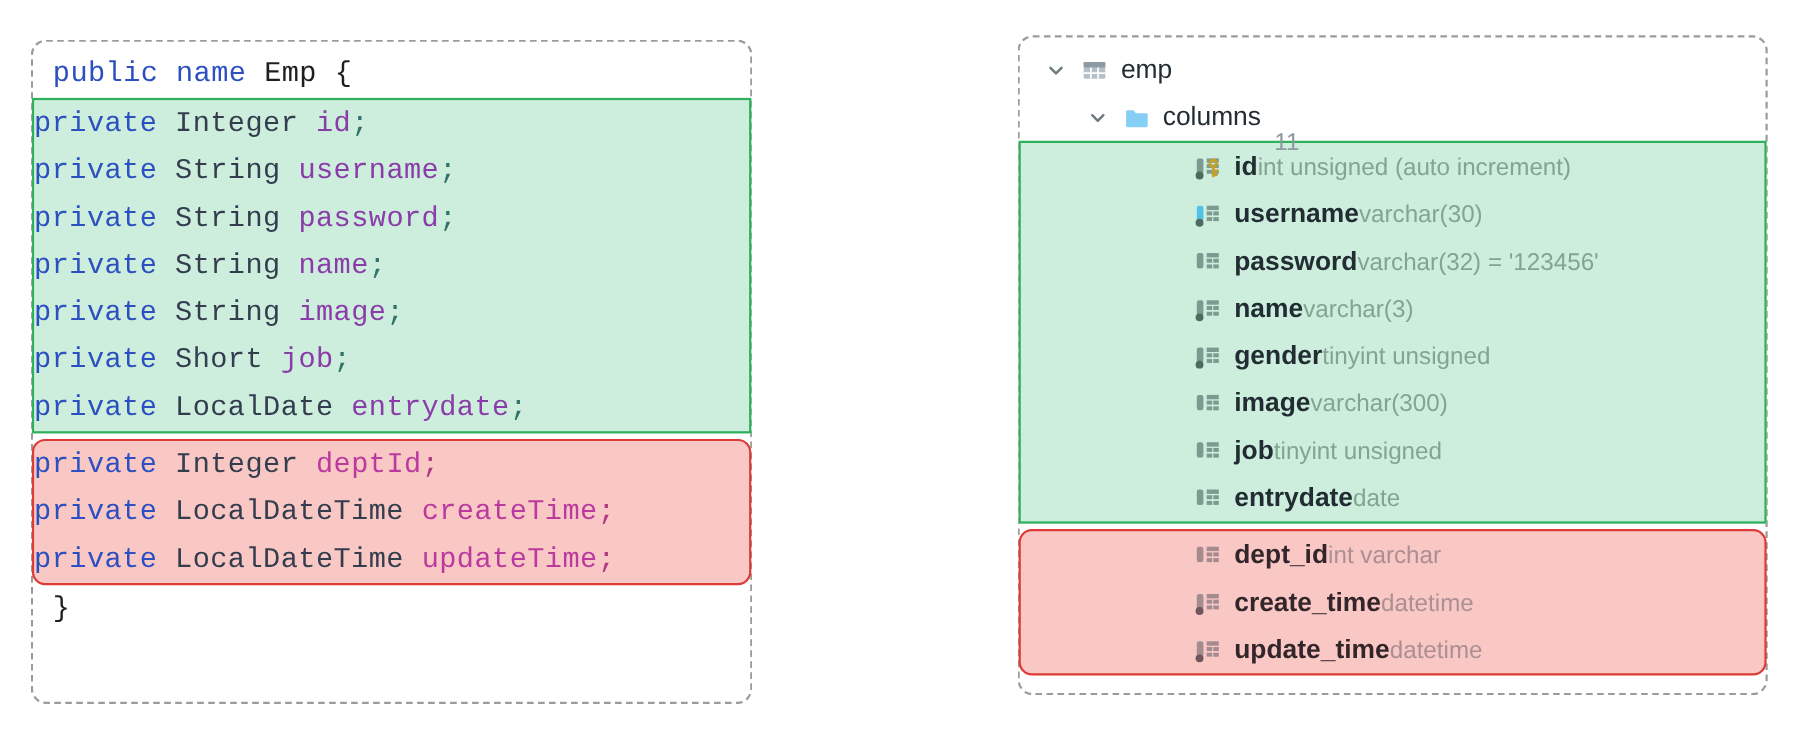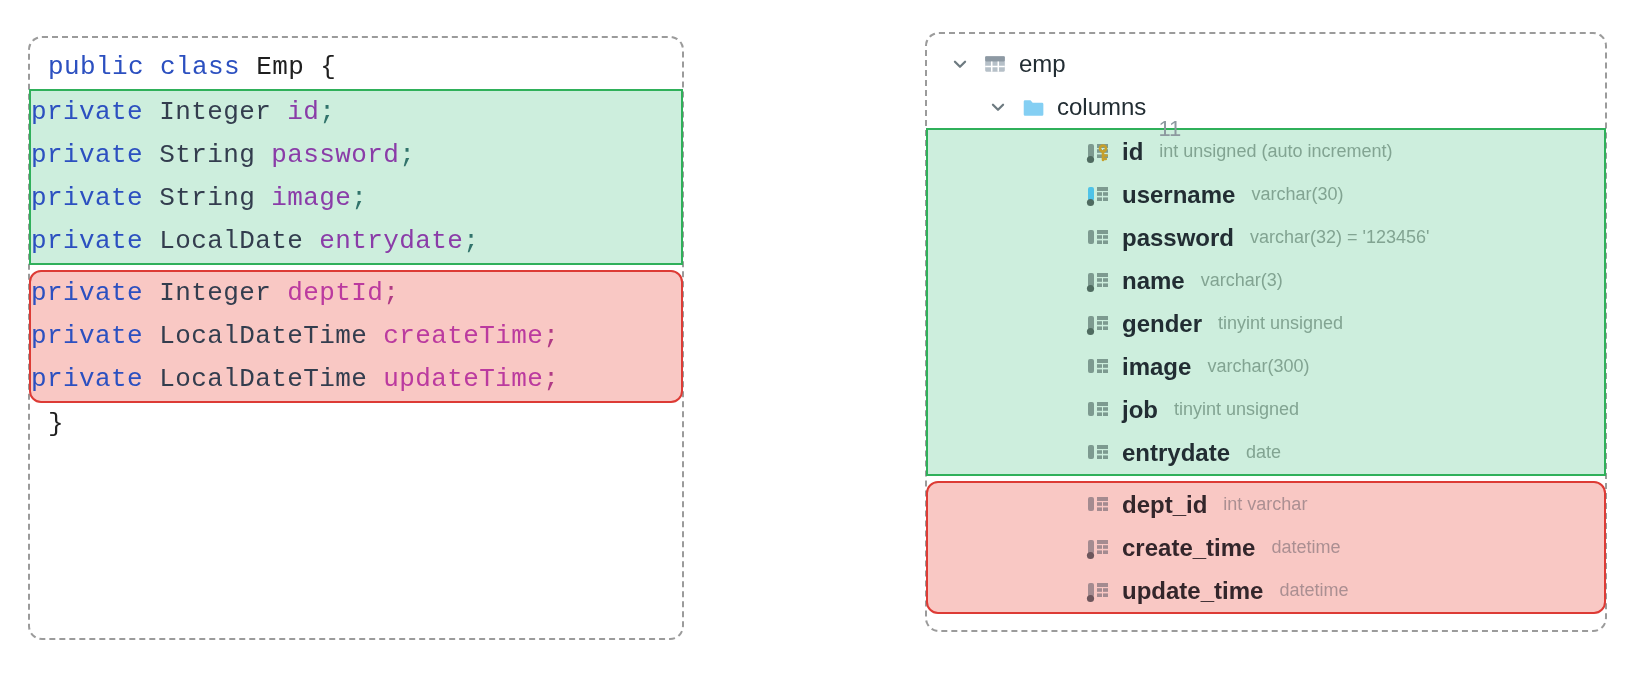--- a/index.html
+++ b/index.html
@@ -39,21 +39,21 @@
   .tree-row{height:43px;display:flex;align-items:center;white-space:nowrap;}
   .tree-row.lvl1{padding-left:24px;}
   .tree-row.lvl2{padding-left:62px;align-items:center;}
   .tree-row.lvl3{padding-left:158px;}
   .chev{width:18px;height:18px;margin-right:14px;flex:0 0 auto;display:inline-flex;}
   .chev path{stroke:var(--chevron-gray);stroke-width:2;fill:none;stroke-linecap:round;stroke-linejoin:round}
   .node-icon{width:24px;height:24px;margin-right:12px;flex:0 0 auto;display:inline-flex;}
   .tname{font-size:24px;color:var(--tree-name);}
   .count{font-size:22px;color:var(--count-gray);margin-left:12px;margin-top:44px;}
   .cname{font-size:24px;font-weight:700;color:var(--tree-name);}
-  .ctype{font-size:18px;margin-left:16px;}
+  .ctype{font-size:22px;}
   .green-block .ctype{color:var(--tree-type-green)}
   .red-block  .ctype{color:var(--tree-type-red)}
   .red-block  .cname{color:var(--tree-name-red)}
   
   .col-icon .g-fill{fill:var(--icon-gray-green)}
   .red-block .col-icon .g-fill{fill:var(--icon-gray-red)}
   .col-icon .dot{display:none;fill:var(--dot-green)}
   .red-block .col-icon .dot{fill:var(--dot-red)}
   .tree-row.has-dot .dot{display:inline}
   .col-icon .key{display:none}
@@ -66,31 +66,40 @@
   .tbl-icon .ln{stroke:#ffffff;stroke-width:1.4}
   .folder-icon path{fill:var(--folder-blue)}
 </style>
 </head>
 <body>
 
 <div>
 
   <section class="panel code-panel">
     <div class="code-line top-line">
-      <span class="kw sp">public class</span><span class="plain sp">Emp</span><span class="plain">{</span>
+      <span class="kw sp">public name</span><span class="plain sp">Emp</span><span class="plain">{</span>
     </div>
     <div class="hl green-block" id="left-green">
         <div class="code-line">
     <span class="kw sp">private</span><span class="ty sp">Integer</span><span class="fname">id</span><span class="semi">;</span>
   </div>
         <div class="code-line">
+    <span class="kw sp">private</span><span class="ty sp">String</span><span class="fname">username</span><span class="semi">;</span>
+  </div>
+        <div class="code-line">
     <span class="kw sp">private</span><span class="ty sp">String</span><span class="fname">password</span><span class="semi">;</span>
   </div>
         <div class="code-line">
+    <span class="kw sp">private</span><span class="ty sp">String</span><span class="fname">name</span><span class="semi">;</span>
+  </div>
+        <div class="code-line">
     <span class="kw sp">private</span><span class="ty sp">String</span><span class="fname">image</span><span class="semi">;</span>
+  </div>
+        <div class="code-line">
+    <span class="kw sp">private</span><span class="ty sp">Short</span><span class="fname">job</span><span class="semi">;</span>
   </div>
         <div class="code-line">
     <span class="kw sp">private</span><span class="ty sp">LocalDate</span><span class="fname">entrydate</span><span class="semi">;</span>
   </div>
       </div>
     <div class="hl red-block" id="left-red">
         <div class="code-line">
     <span class="kw sp">private</span><span class="ty sp">Integer</span><span class="fname">deptId</span><span class="semi">;</span>
   </div>
         <div class="code-line">

